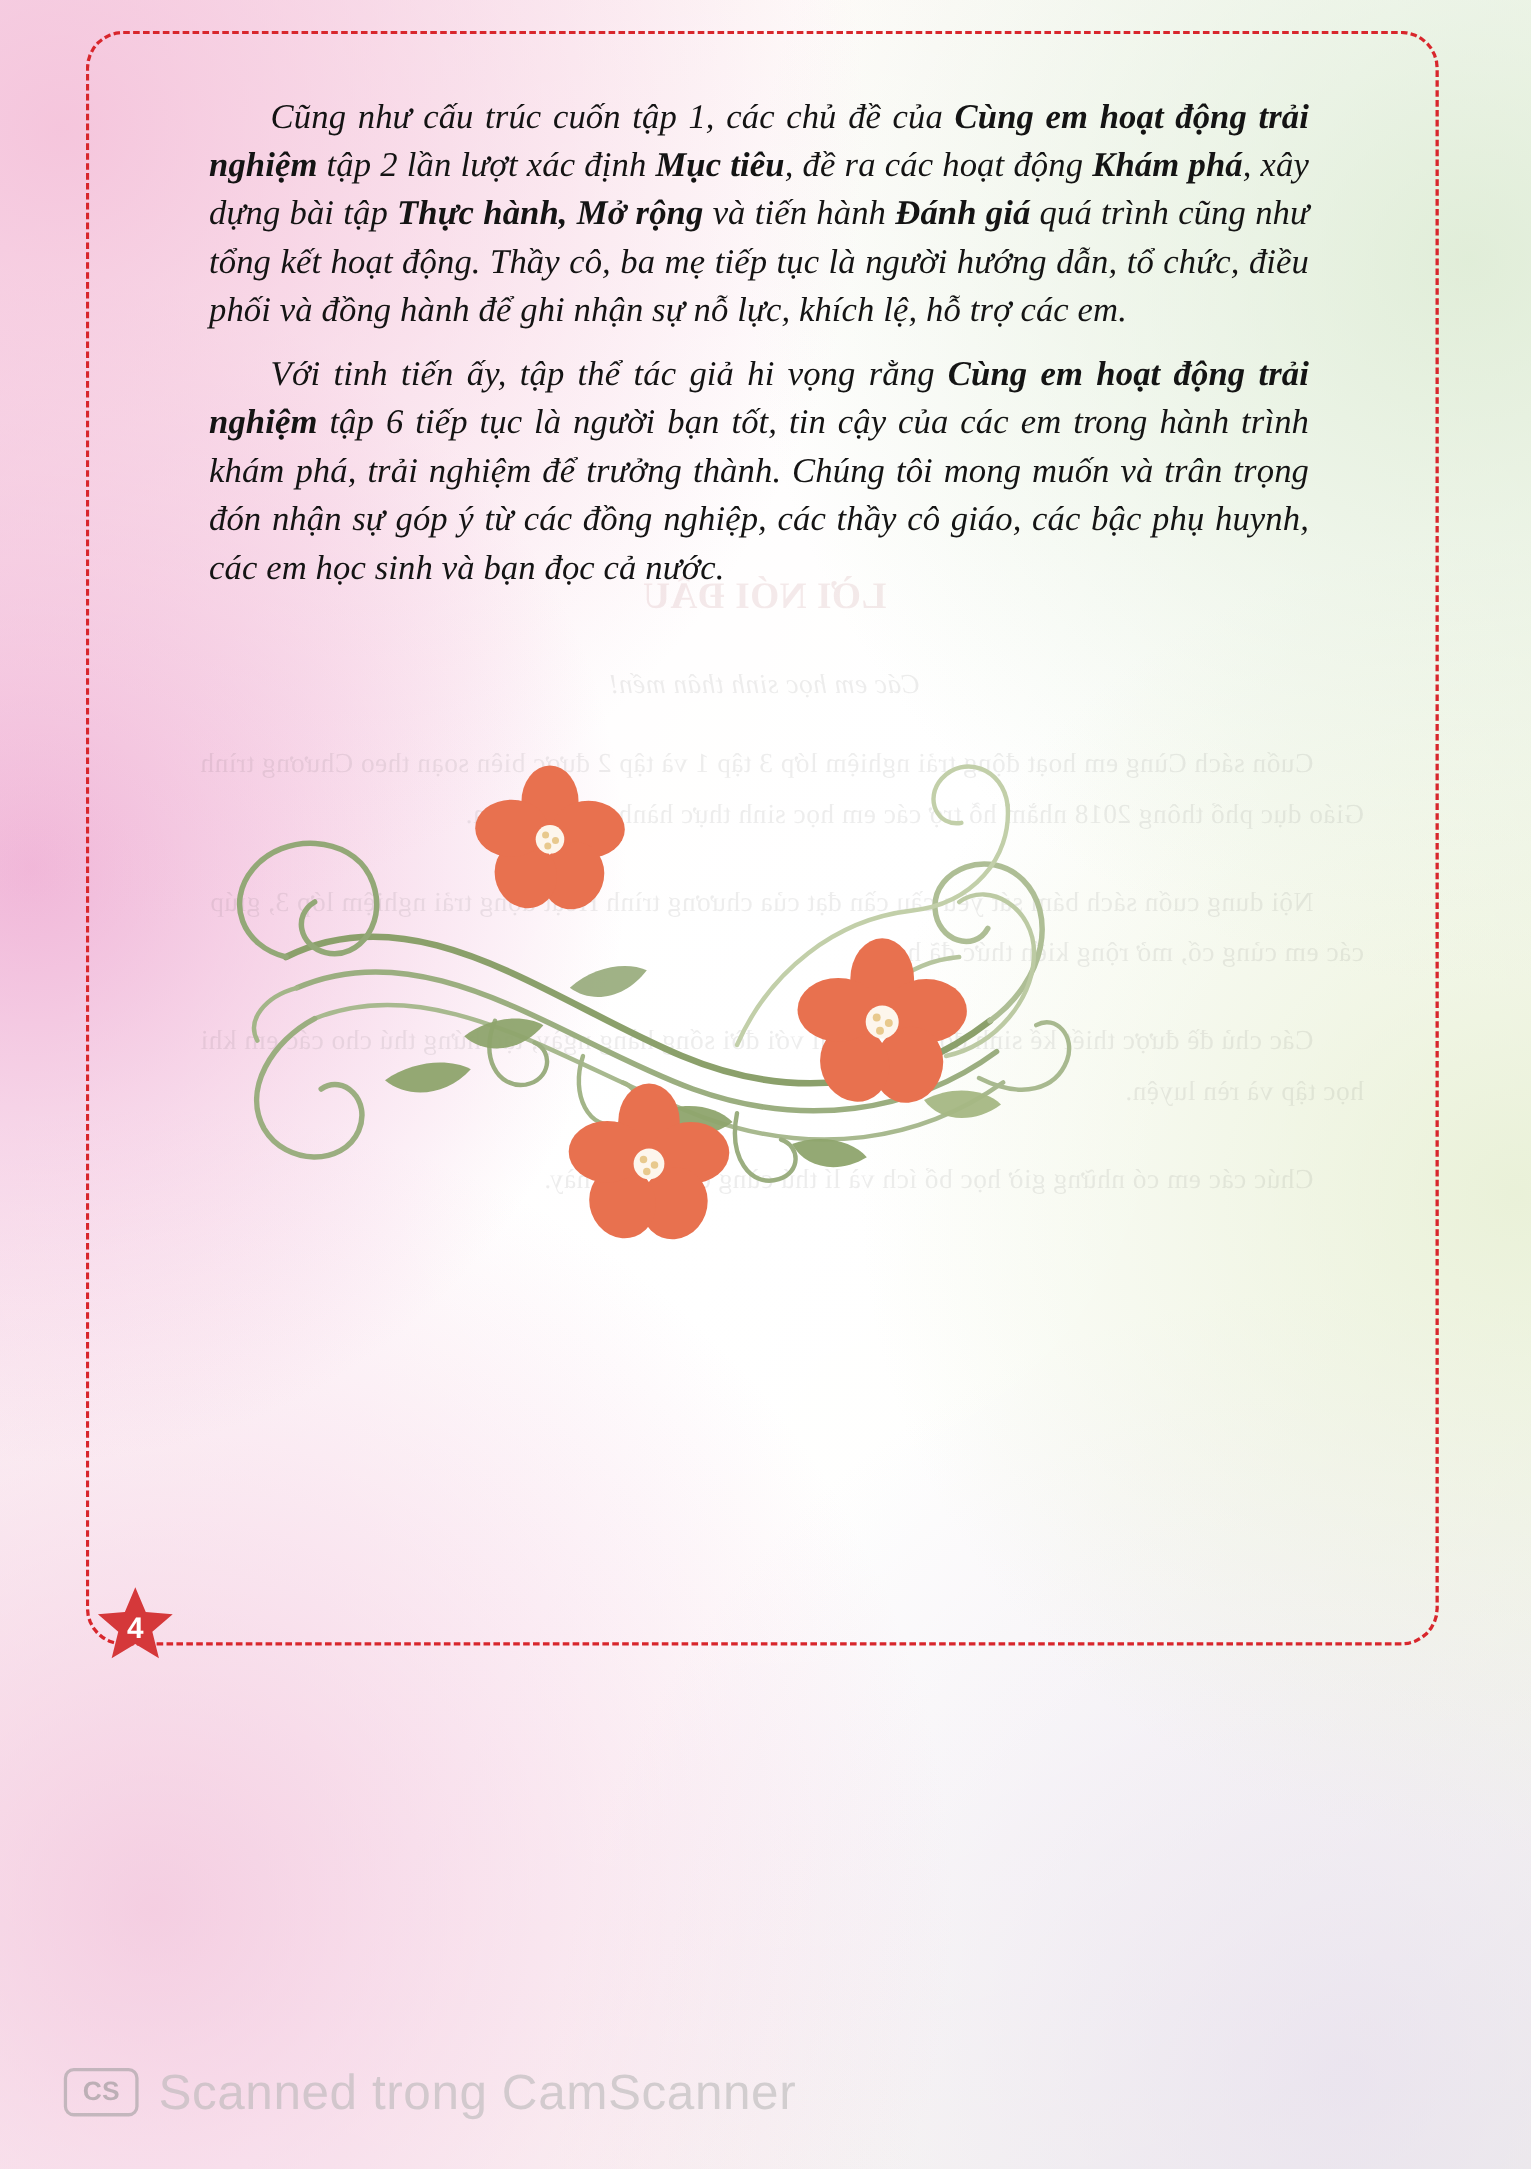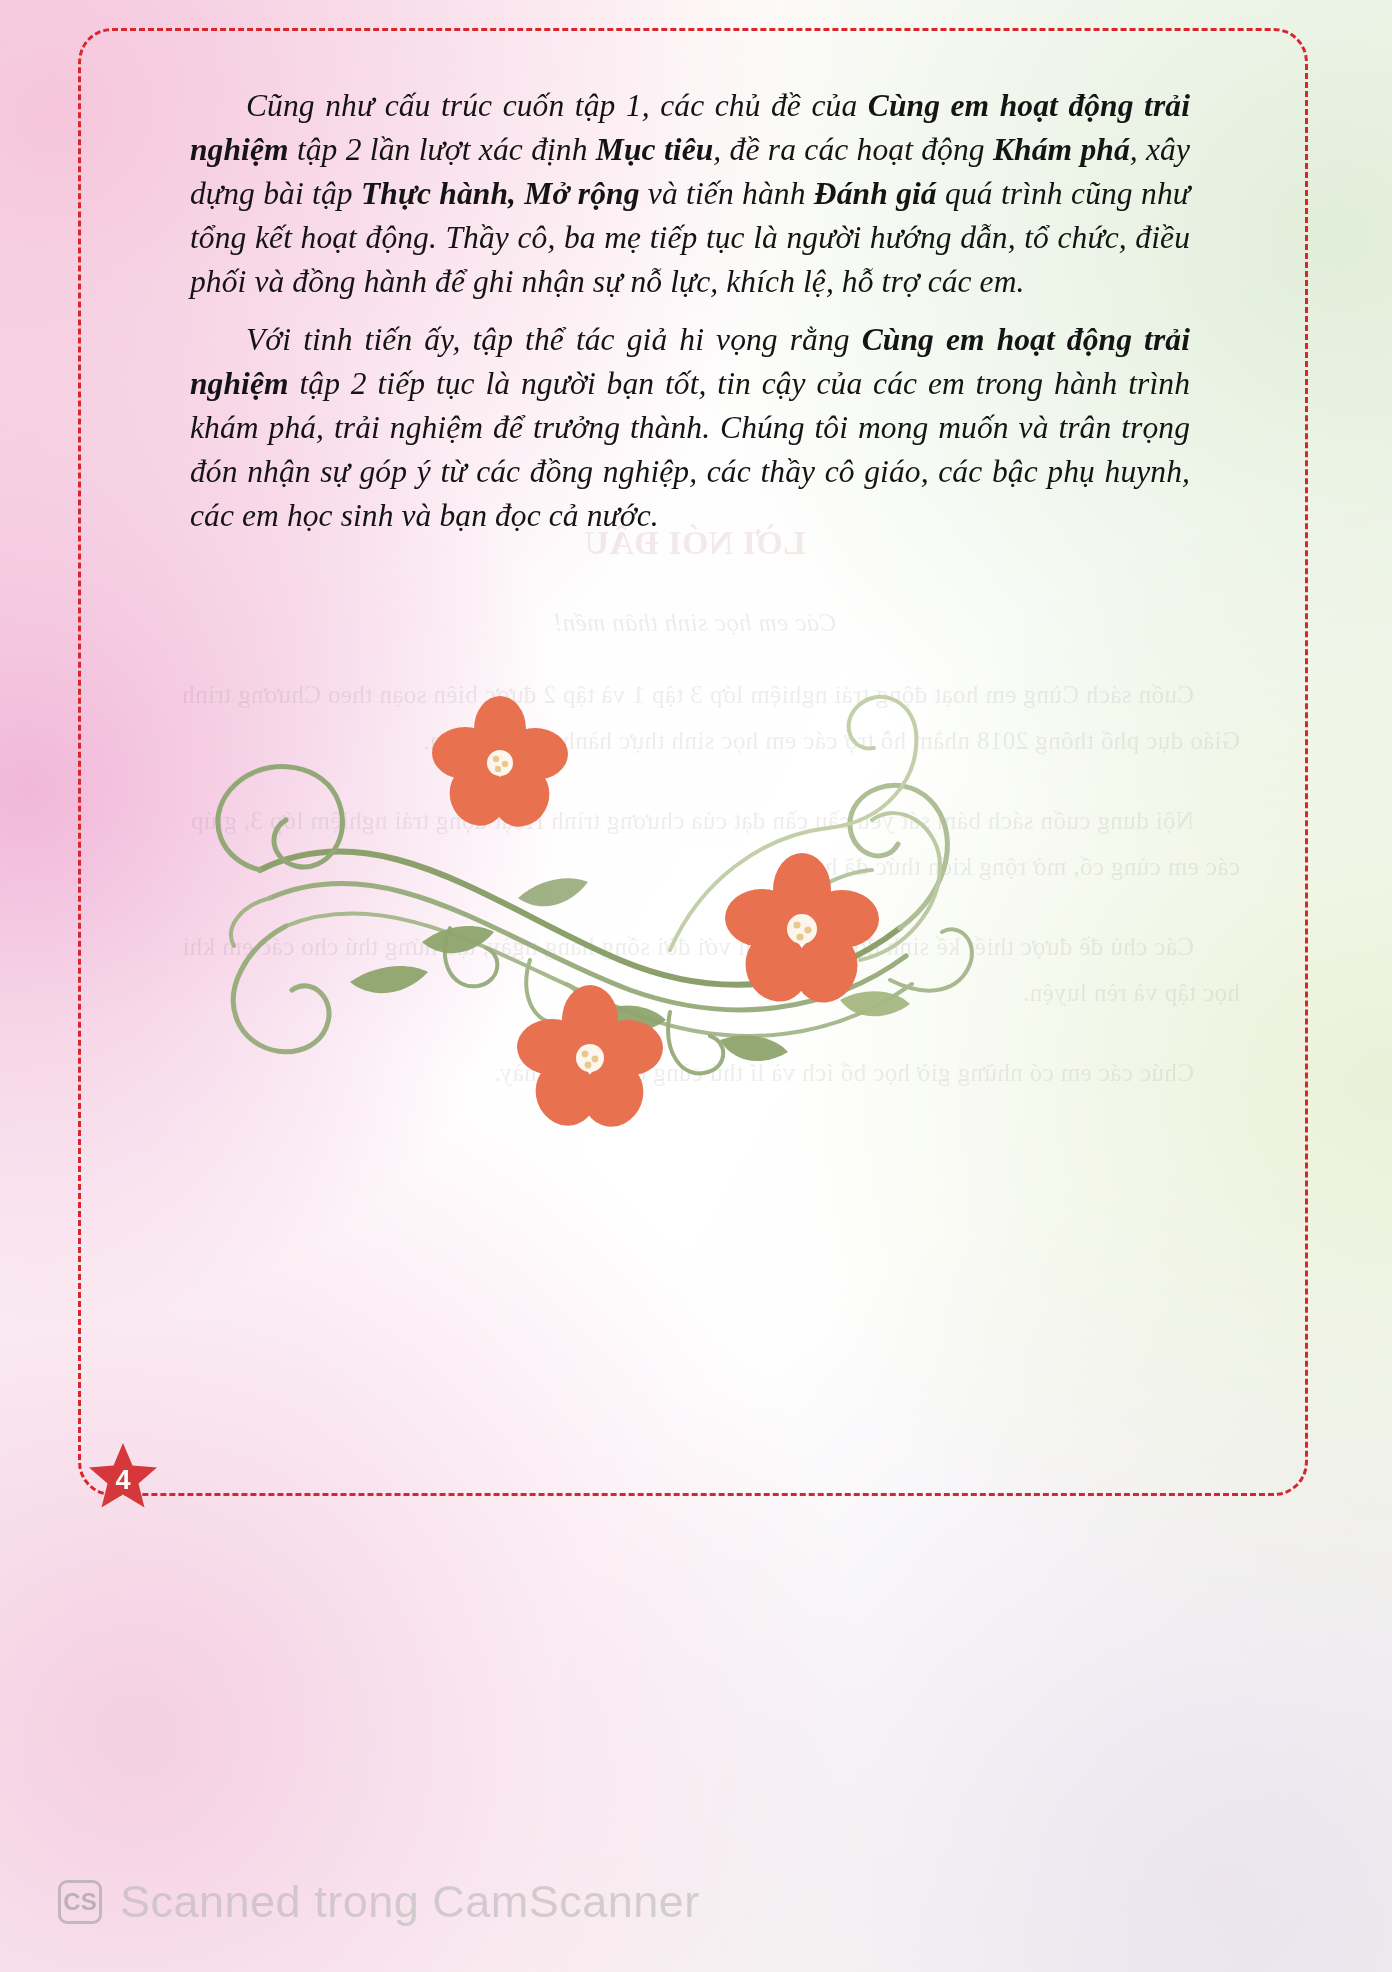--- a/index.html
+++ b/index.html
@@ -137,21 +137,21 @@
   .watermark {
     position: absolute;
     left: 58px;
     top: 1876px;
     display: flex;
     align-items: center;
     gap: 18px;
     opacity: .55;
   }
   .wm-badge {
-    width: 44px;
+    width: 68px;
     height: 44px;
     border: 3px solid #9a9a9a;
     border-radius: 9px;
     display: flex;
     align-items: center;
     justify-content: center;
     font-family: "Liberation Sans", sans-serif;
     font-weight: bold;
     font-size: 24px;
     color: #8e8e8e;
@@ -175,21 +175,21 @@
     <div class="gh-title">LỜI NÓI ĐẦU</div>
     <div class="gh-sub">Các em học sinh thân mến!</div>
     <p>Cuốn sách Cùng em hoạt động trải nghiệm lớp 3 tập 1 và tập 2 được biên soạn theo Chương trình Giáo dục phổ thông 2018 nhằm hỗ trợ các em học sinh thực hành, trải nghiệm.</p>
     <p>Nội dung cuốn sách bám sát yêu cầu cần đạt của chương trình Hoạt động trải nghiệm lớp 3, giúp các em củng cố, mở rộng kiến thức đã học.</p>
     <p>Các chủ đề được thiết kế sinh động, gần gũi với đời sống hằng ngày, tạo hứng thú cho các em khi học tập và rèn luyện.</p>
     <p>Chúc các em có những giờ học bổ ích và lí thú cùng cuốn sách này.</p>
   </div>
 
   <div class="content">
     <p class="para" id="para-1"><span>Cũng như cấu trúc cuốn tập 1, các chủ đề của </span><b>Cùng em hoạt động trải nghiệm</b><span> tập 2 lần lượt xác định </span><b>Mục tiêu</b><span>, đề ra các hoạt động </span><b>Khám phá</b><span>, xây dựng bài tập </span><b>Thực hành, Mở rộng</b><span> và tiến hành </span><b>Đánh giá</b><span> quá trình cũng như tổng kết hoạt động. Thầy cô, ba mẹ tiếp tục là người hướng dẫn, tổ chức, điều phối và đồng hành để ghi nhận sự nỗ lực, khích lệ, hỗ trợ các em.</span></p>
-    <p class="para" id="para-2"><span>Với tinh tiến ấy, tập thể tác giả hi vọng rằng </span><b>Cùng em hoạt động trải nghiệm</b><span> tập 2 tiếp tục là người bạn tốt, tin cậy của các em trong hành trình khám phá, trải nghiệm để trưởng thành. Chúng tôi mong muốn và trân trọng đón nhận sự góp ý từ các đồng nghiệp, các thầy cô giáo, các bậc phụ huynh, các em học sinh và bạn đọc cả nước.</span></p>
+    <p class="para" id="para-2"><span>Với tinh tiến ấy, tập thể tác giả hi vọng rằng </span><b>Cùng em hoạt động trải nghiệm</b><span> tập 6 tiếp tục là người bạn tốt, tin cậy của các em trong hành trình khám phá, trải nghiệm để trưởng thành. Chúng tôi mong muốn và trân trọng đón nhận sự góp ý từ các đồng nghiệp, các thầy cô giáo, các bậc phụ huynh, các em học sinh và bạn đọc cả nước.</span></p>
   </div>
 
   <div class="ornament">
     <svg viewBox="0 0 860 480" width="860" height="480" xmlns="http://www.w3.org/2000/svg">
       <g fill="none" stroke="#93a877" stroke-width="5" stroke-linecap="round">
 
         <path d="M60 210 C 180 150, 300 250, 420 300 C 520 342, 620 330, 700 268" stroke="#8ba06b" stroke-width="6"></path>
         <path d="M70 238 C 190 186, 310 286, 430 330 C 530 366, 630 352, 706 296" stroke="#9bae80" stroke-width="5"></path>
         <path d="M86 266 C 200 220, 320 312, 440 356 C 540 392, 636 378, 712 324" stroke="#a8b98f" stroke-width="4"></path>
 

